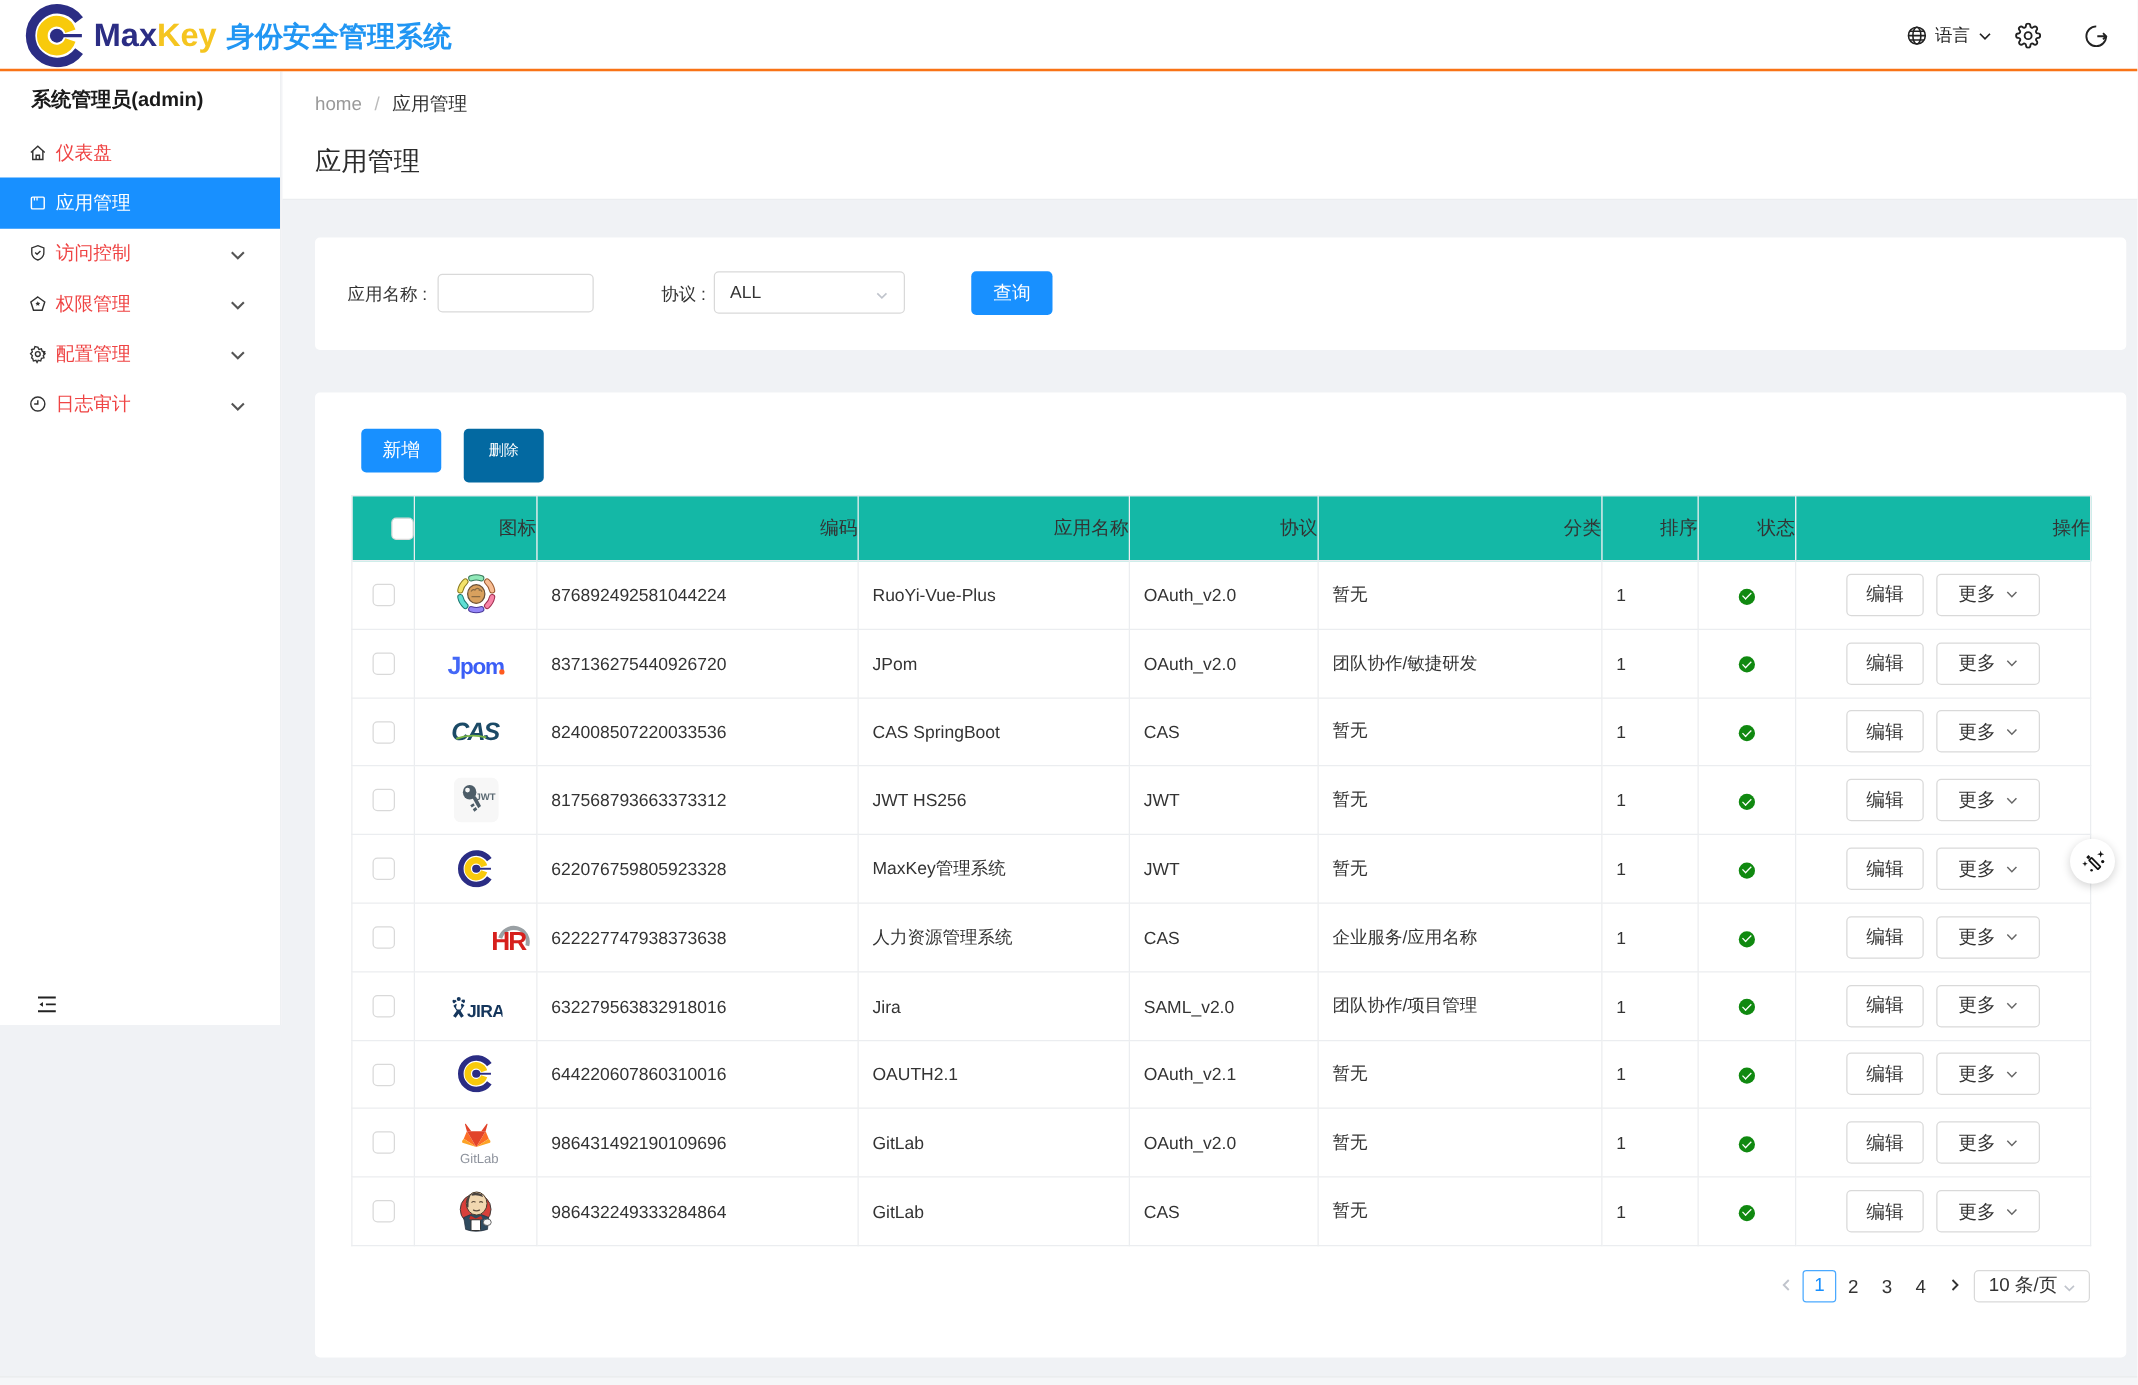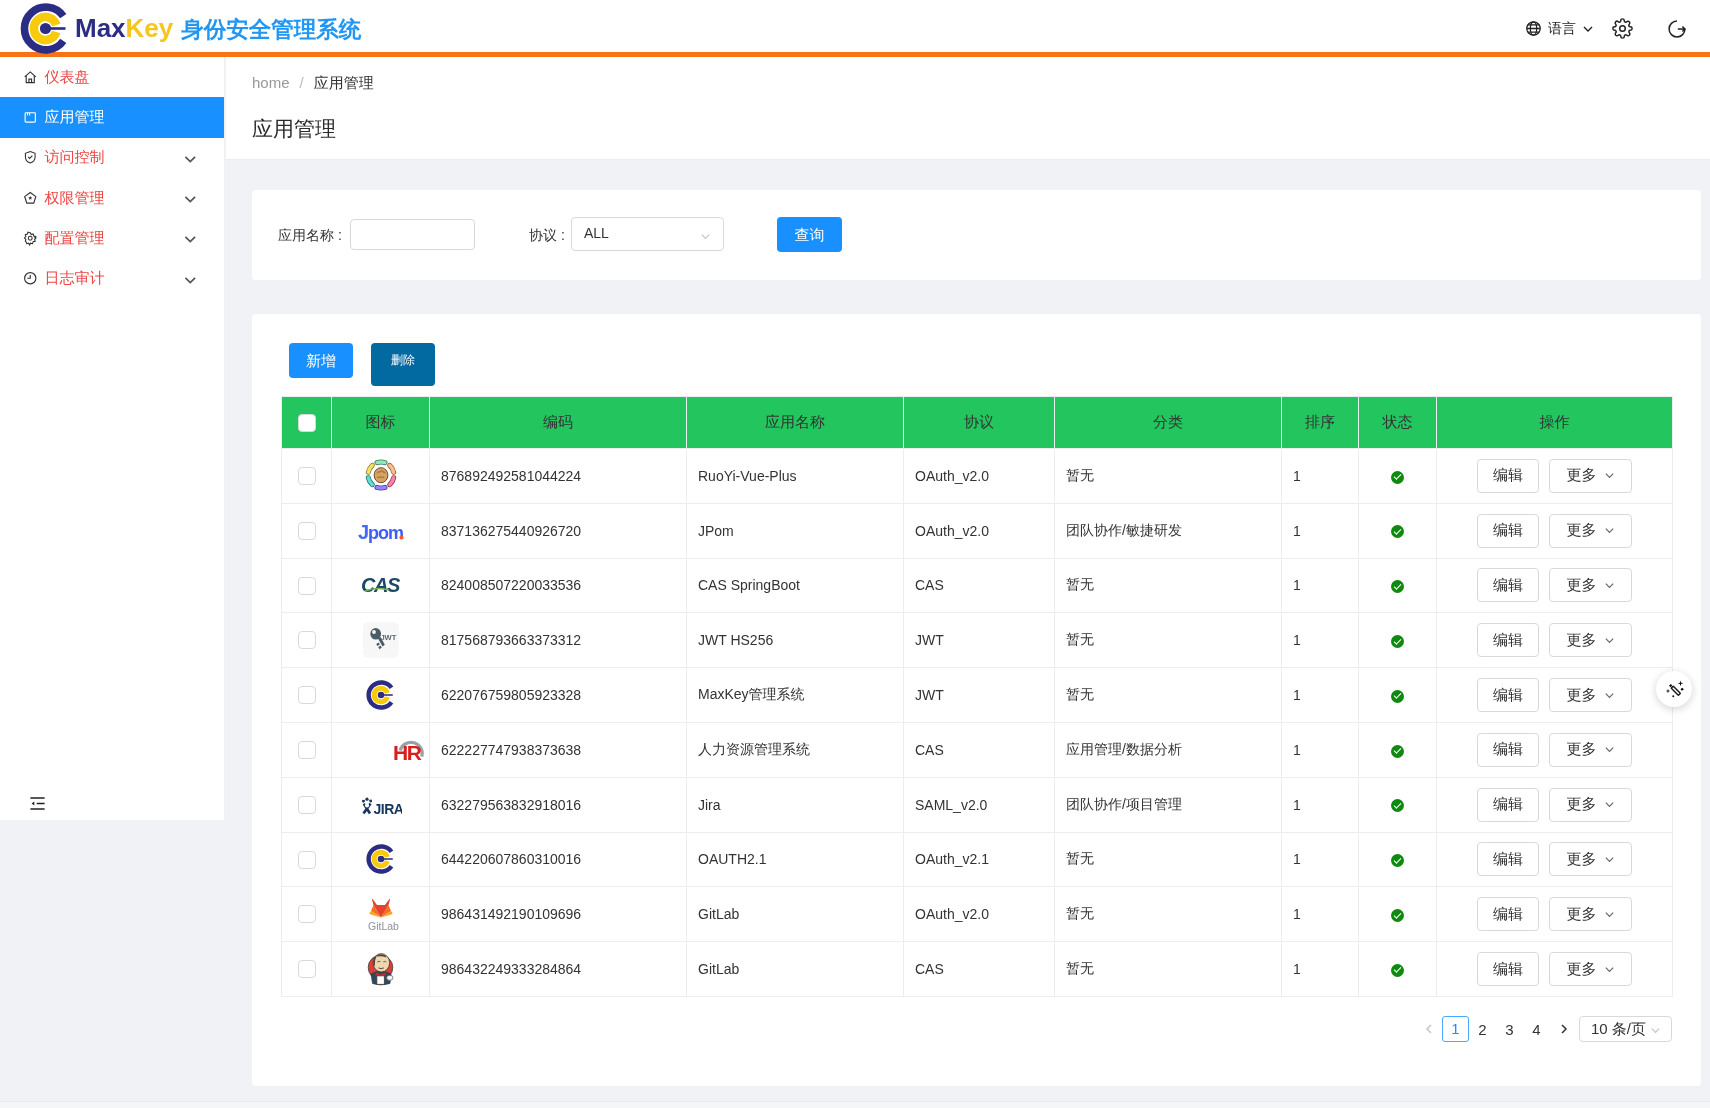--- a/index.html
+++ b/index.html
@@ -1,19 +1,19 @@
 <!DOCTYPE html>
 <html><head>
 <meta charset="utf-8">
 <style>
 * { margin:0; padding:0; box-sizing:border-box; }
 html,body { width:1710px; height:1108px; overflow:hidden; }
 body { font-family:"Liberation Sans",sans-serif; background:#f0f2f5; position:relative; font-size:14px; color:#333; }
 
-.hd { position:absolute; left:0; top:0; width:1710px; height:57px; background:#fff; border-bottom:5px solid #f97316; z-index:5; }
+.hd { position:absolute; left:0; top:0; width:1710px; height:57px; background:#fff; border-bottom:2px solid #f97316; z-index:5; }
 .hd-logo { position:absolute; left:20px; top:3px; }
 .hd-title { position:absolute; left:75px; top:0; height:57px; line-height:57px; font-size:26px; font-weight:bold; white-space:nowrap; }
 .hd-title .mx { color:#2b2d84; }
 .hd-title .ky { color:#f5c520; }
 .hd-title .cn { color:#2196f3; font-size:22.5px; margin-left:8px; }
 .hd-right { position:absolute; right:23px; top:0; height:57px; display:flex; align-items:center; color:#222; }
 .hd-lang { display:flex; align-items:center; gap:6px; font-size:14px; }
 
 .sb { position:absolute; left:0; top:57px; width:225px; height:763px; background:#fff; border-right:1px solid #eef0f2; z-index:4; }
 .sb-user { font-weight:bold; font-size:16px; color:#1a1a1a; padding:13px 0 0 25px; height:45px; }
@@ -37,21 +37,21 @@
 .f-lab { position:absolute; font-size:14px; color:#333; }
 .f-inp { position:absolute; border:1px solid #d9d9d9; border-radius:4px; background:#fff; }
 .sel-txt { position:absolute; left:12px; top:7px; font-size:14px; color:#333; }
 .sel-ar { position:absolute; right:12px; top:13px; }
 .btn-q { position:absolute; left:525px; top:27px; width:65px; height:35px; background:#1890ff; color:#fff; border-radius:4px; text-align:center; line-height:35px; font-size:15px; }
 
 .btn-add { position:absolute; left:37px; top:29px; width:64px; height:35px; background:#1890ff; color:#fff; border-radius:4px; text-align:center; line-height:35px; font-size:15px; }
 .btn-del { position:absolute; left:119px; top:29px; width:64px; height:43px; background:#0369a1; color:#fff; border-radius:4px; text-align:center; line-height:35px; font-size:12px; }
 table { position:absolute; left:29px; top:82px; border-collapse:collapse; table-layout:fixed; width:1391px; font-size:14px; }
 th,td { border:1px solid #ebedf0; font-weight:normal; padding:0; }
-thead th { background:#22c55e; height:52px; text-align:center; color:#333; font-size:15px; }
+thead th { background:#14b8a6; height:52px; text-align:right; color:#333; font-size:15px; }
 tbody tr { height:54.8px; }
 td.l { padding-left:11px; text-align:left; }
 td.c { text-align:center; }
 .ckb { display:inline-block; width:18px; height:18px; border:1px solid #d9d9d9; border-radius:4px; background:#fff; vertical-align:middle; }
 .st { display:inline-block; width:13px; height:13px; border-radius:50%; background:#108910; position:relative; vertical-align:middle; }
 .st:after { content:""; position:absolute; left:3px; top:3.5px; width:5.6px; height:2.8px; border-left:1.8px solid #fff; border-bottom:1.8px solid #fff; transform:rotate(-45deg); }
 .ops { display:flex; justify-content:center; gap:10px; }
 .btn-s { height:34px; border:1px solid #d9d9d9; border-radius:4px; background:#fff; display:flex; align-items:center; justify-content:center; font-size:15px; color:#333; }
 .btn-e { width:62px; }
 .btn-m { width:83px; gap:7px; }
@@ -94,20 +94,21 @@
       </svg>
     <div style="width:34px"></div>
     <svg width="20" height="20" viewBox="0 0 24 24" fill="none" stroke="#222" stroke-width="1.8">
         <path d="M12 2.5 A9.5 9.5 0 1 0 21.5 12"></path>
         <path d="M13 12h8.5M18.5 9l3 3-3 3"></path>
       </svg>
   </div>
 </div>
 
 <div class="sb">
+  <div class="sb-user">系统管理员(admin)</div>
   <div class="menu">
     <div class="mi"><svg viewBox="0 0 24 24" fill="none" stroke="#333" stroke-width="1.9">
           <path d="M2.8 11.5 L12 3.2 l9.2 8.3"></path>
           <path d="M5.3 9.5 V20.8 h13.4 V9.5"></path>
           <path d="M9.8 20.8 v-5.6 h4.4 v5.6"></path>
         </svg>仪表盘</div>
     <div class="mi sel"><svg viewBox="0 0 24 24" fill="none" stroke="#fff" stroke-width="1.9">
           <rect x="3.5" y="4.5" width="17" height="15.5" rx="1.5"></rect>
           <path d="M7.5 4.5 v4.5 M11 4.5 v4.5" stroke-width="1.7"></path>
         </svg>应用管理</div>
@@ -341,21 +342,21 @@
             <div style="display:flex;justify-content:flex-end;align-items:center">
               <svg width="40" height="38" viewBox="0 0 40 38">
 <path d="M32.8 25.6 A11 11 0 1 0 11.2 19.5" fill="none" stroke="#9aa0a4" stroke-width="3.2"></path>
 <text x="4" y="29" font-family="Liberation Sans,sans-serif" font-weight="bold" font-size="21" letter-spacing="-1.5" fill="#d6201d">HR</text>
 </svg>
             </div>
           </td>
 <td class="l">622227747938373638</td>
 <td class="l">人力资源管理系统</td>
 <td class="l">CAS</td>
-<td class="l">应用管理/数据分析</td>
+<td class="l">企业服务/应用名称</td>
 <td class="l">1</td>
 <td class="c"><span class="st"></span></td>
 <td>
             <div class="ops">
               <div class="btn-s btn-e">编辑</div>
               <div class="btn-s btn-m">更多 <svg width="11" height="11" viewBox="0 0 12 12" fill="none" stroke="#666" stroke-width="1.3">
                   <path d="M2 4l4 4 4-4"></path>
                 </svg></div>
             </div>
           </td>

